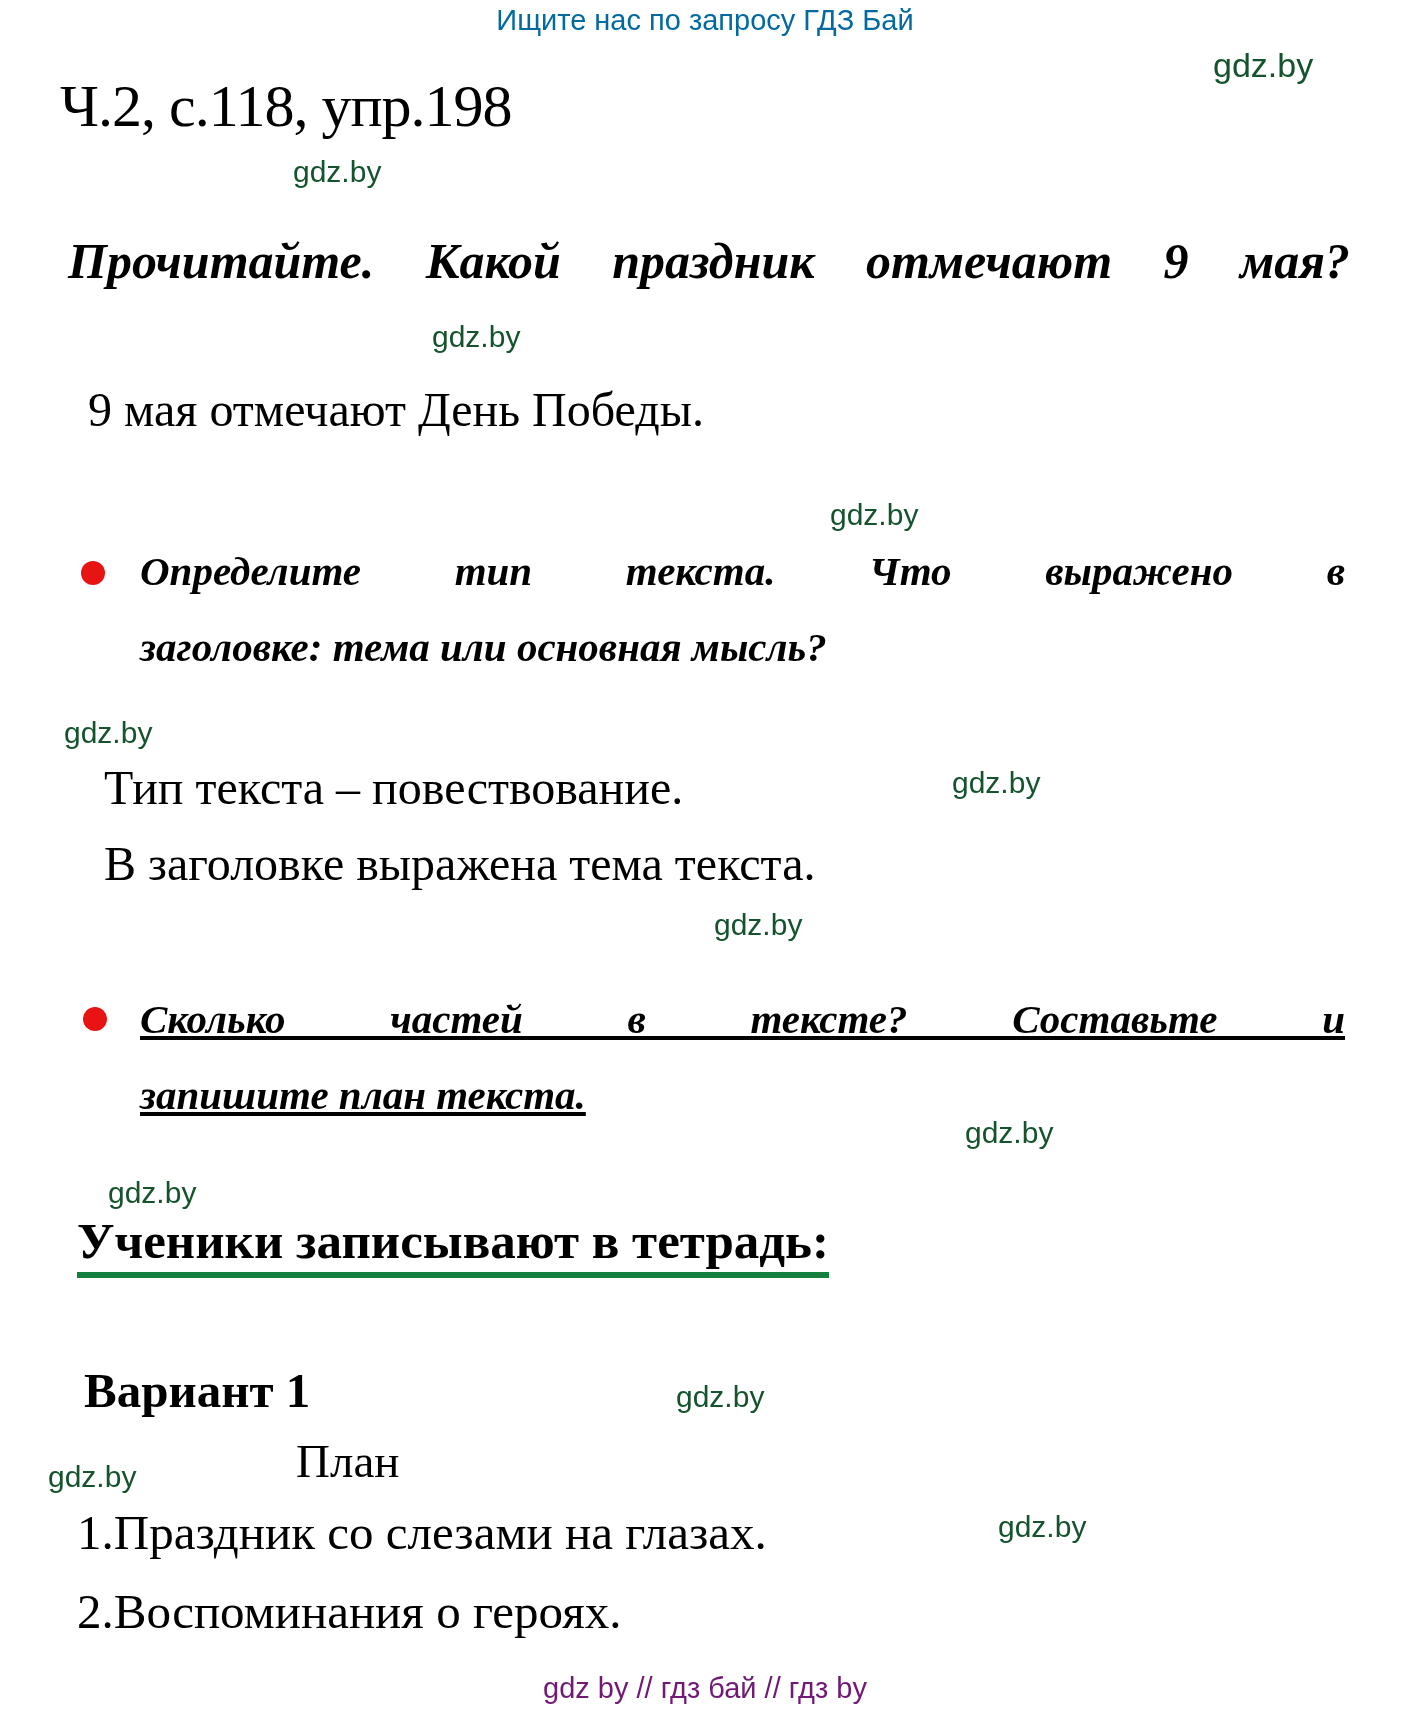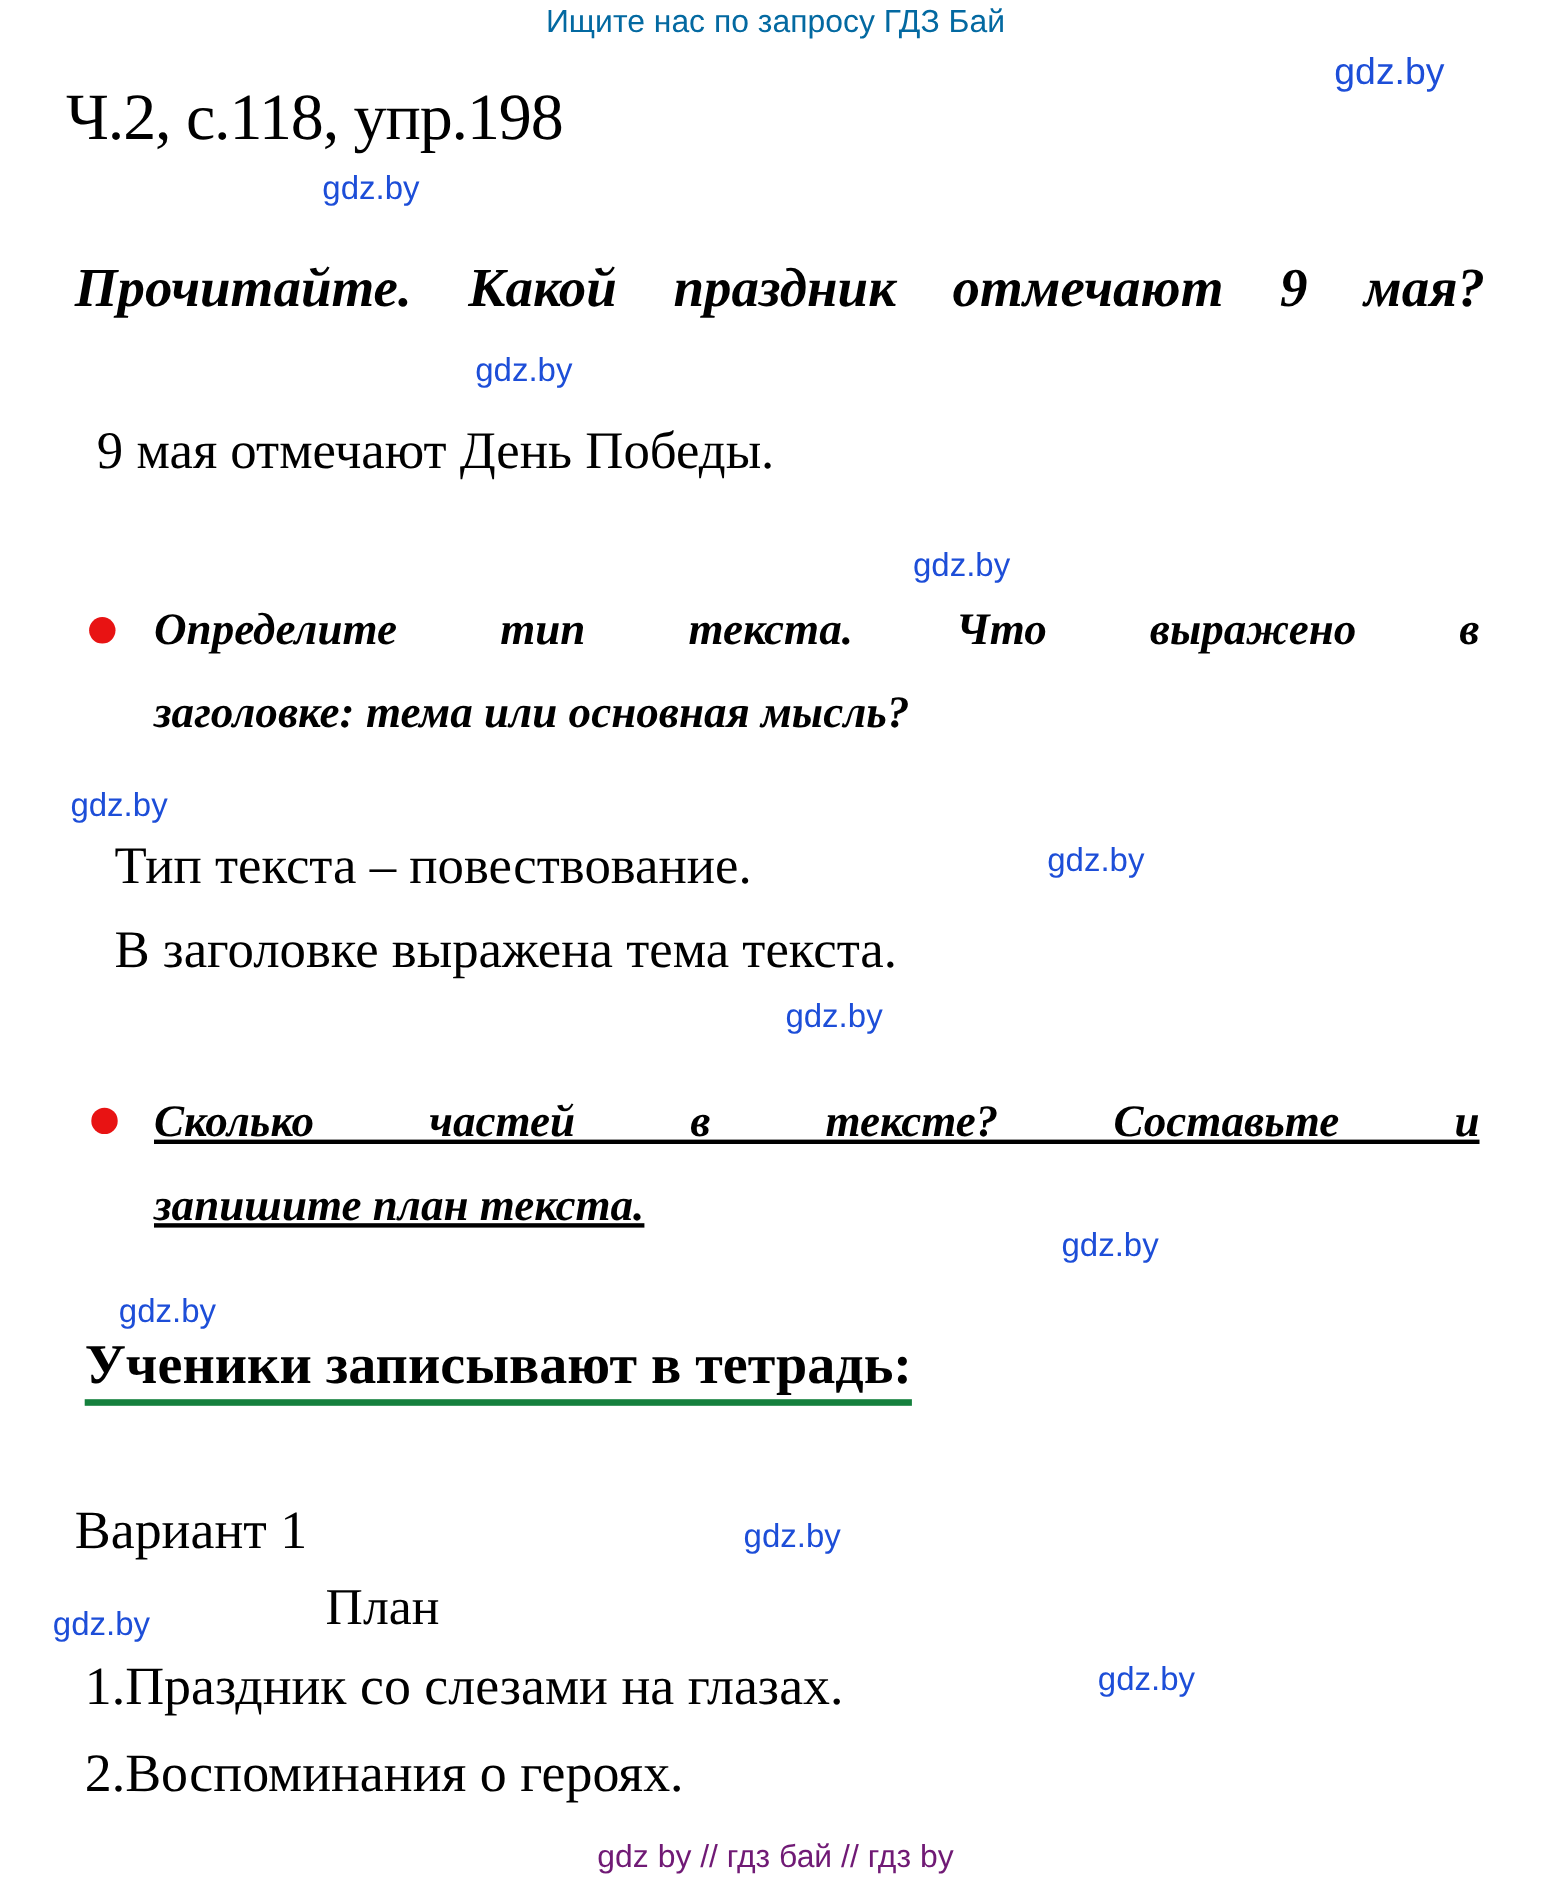--- a/index.html
+++ b/index.html
@@ -12,21 +12,21 @@
   .abs{position:absolute;}
   
   .banner{
     top:4px;left:0;width:1410px;text-align:center;
     font-family:"Liberation Sans",sans-serif;
     font-size:29px;color:#0369a1;
   }
   
   .wm{
     font-family:"Liberation Sans",sans-serif;
-    font-size:30px;color:#1d4ed8;white-space:nowrap;
+    font-size:30px;color:#14532d;white-space:nowrap;
   }
   .wm-lg{font-size:34px;}
   
   .title{
     left:60px;top:72px;
     font-size:60px;font-weight:normal;letter-spacing:-1px;
   }
   
   .q1{
     left:68px;top:232px;width:1282px;
@@ -49,21 +49,21 @@
   .bt1{top:533px;}
   .bt2{top:981px;text-decoration:underline;}
   .jline{text-align:justify;text-align-last:justify;}
   
   .ans-line{font-size:48px;white-space:nowrap;}
   .ansA{left:104px;top:760px;}
   .ansB{left:104px;top:836px;}
   
   .nb-heading{left:77px;top:1212px;font-size:51px;font-weight:bold;white-space:nowrap;}
   .nb-heading .u{display:inline-block;border-bottom:6px solid #15803d;padding-bottom:2px;}
-  .variant{left:68px;top:1362px;font-size:49px;font-weight:normal;}
+  .variant{left:84px;top:1362px;font-size:49px;font-weight:bold;}
   .plan-title{left:296px;top:1434px;font-size:47px;}
   .plan-item{font-size:49px;white-space:nowrap;}
   .pi1{left:77px;top:1504px;}
   .pi2{left:77px;top:1583px;}
   
   .footer{
     left:0;top:1672px;width:1410px;text-align:center;
     font-family:"Liberation Sans",sans-serif;
     font-size:29px;color:#701a75;
   }

